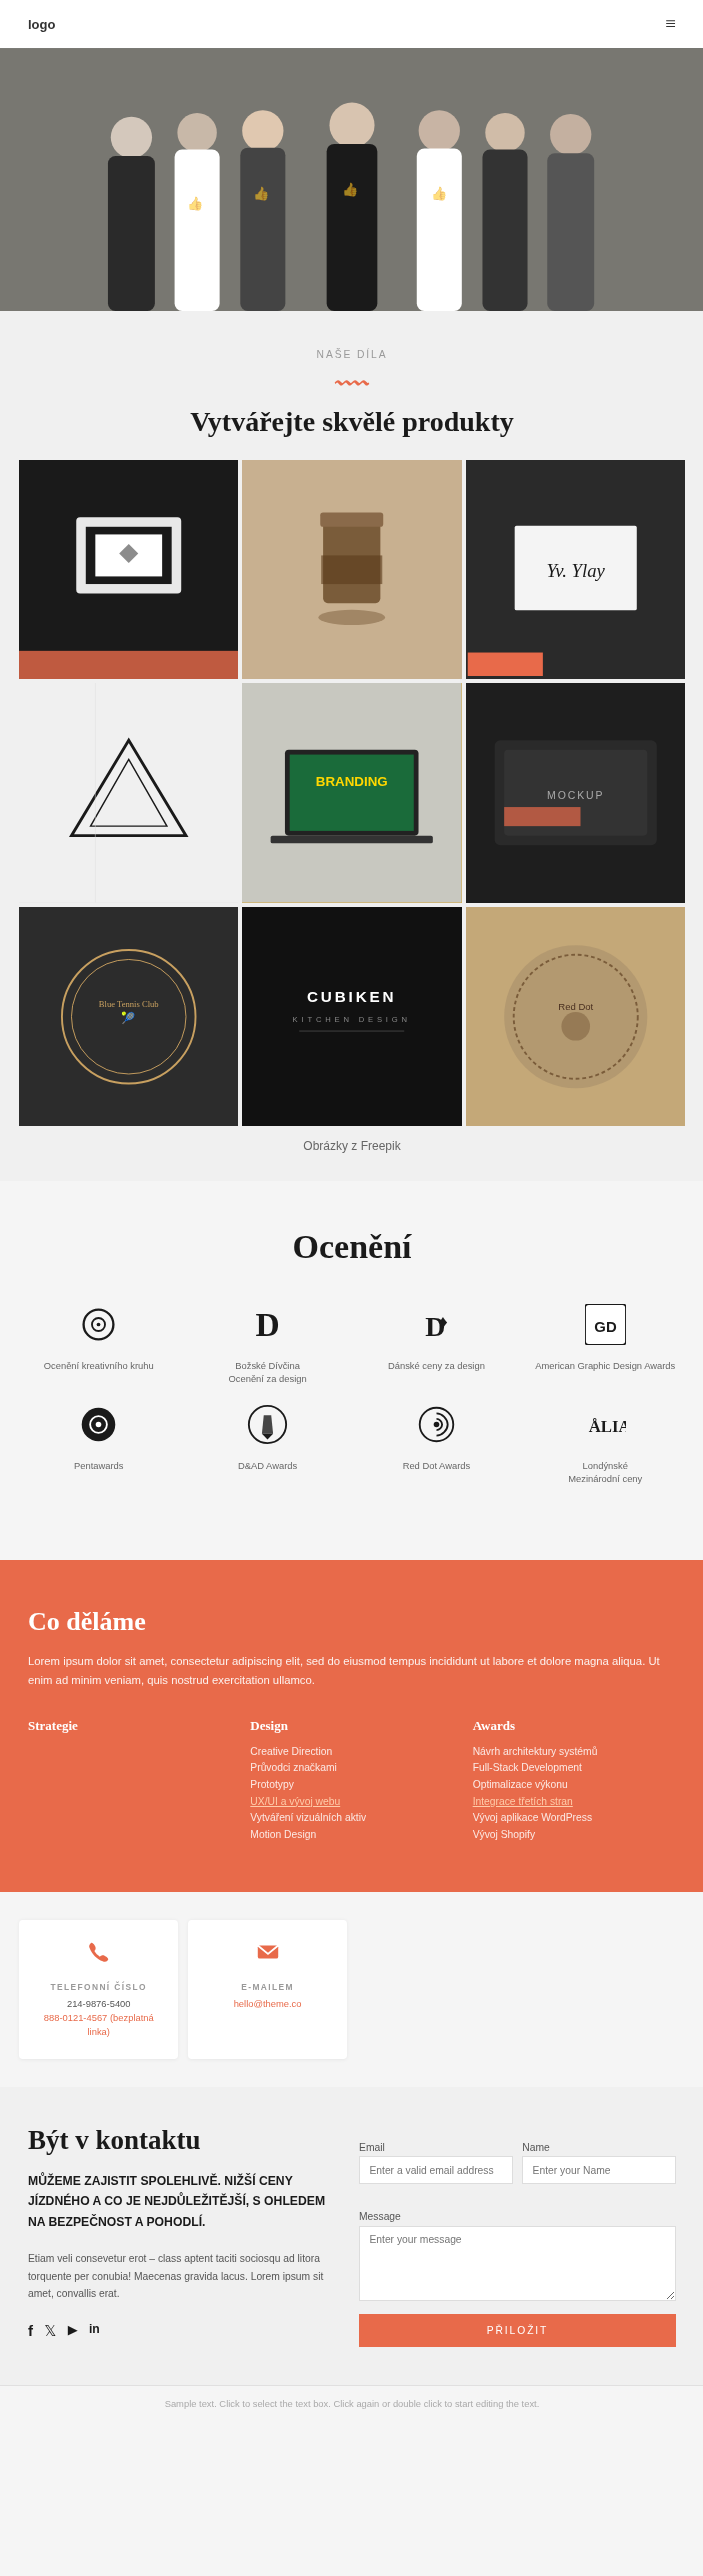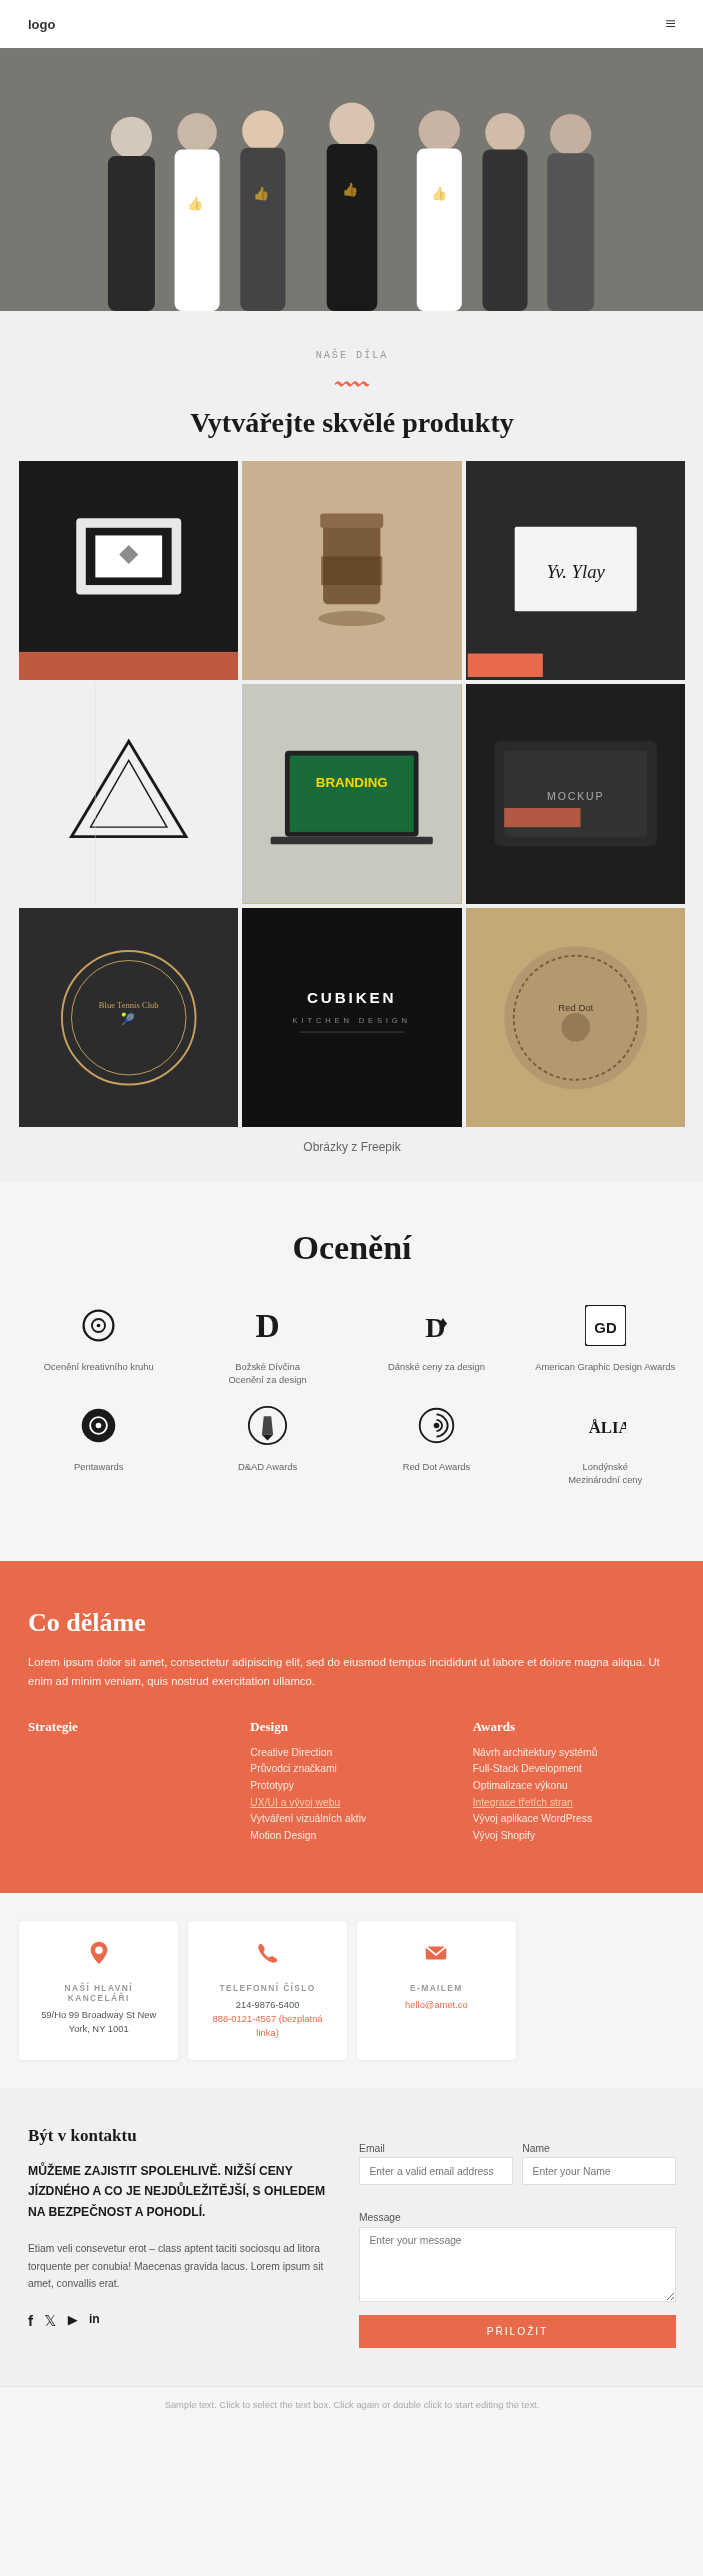--- a/index.html
+++ b/index.html
@@ -9,21 +9,21 @@
     .nav {
       display: flex; justify-content: space-between; align-items: center;
       padding: 13px 28px; background: #fff; position: relative; z-index: 10;
     }
     .nav-logo { font-weight: bold; font-size: 13px; color: #333; font-family: sans-serif; }
     .nav-menu { font-size: 19px; cursor: pointer; color: #333; }
 
     
     .works-section { background: #f0f0f0; padding: 38px 0 19px; text-align: center; }
     .section-label {
-      font-family: Liberation Mono, monospace; font-size: 10.3px; letter-spacing: 1.9px;
+      font-family: Liberation Sans, sans-serif; font-size: 10.3px; letter-spacing: 1.9px;
       color: #999; text-transform: uppercase; margin-bottom: 7.5px;
     }
     .section-wave {
       color: #e86a4a; font-size: 17px; margin-bottom: 13px; display: block;
     }
     .section-title {
       font-family: 'Georgia', serif; font-size: 28px; font-weight: bold;
       color: #1a1a1a; margin-bottom: 22.5px;
     }
 
@@ -82,21 +82,21 @@
       text-align: center; box-shadow: 0 0.9px 3.8px rgba(0,0,0,0.06);
     }
     .contact-card-icon { font-size: 26px; color: #e86a4a; margin-bottom: 9.4px; }
     .contact-card-title { font-size: 8.4px; letter-spacing: 1.4px; text-transform: uppercase; color: #999; font-family: sans-serif; margin-bottom: 5.6px; font-weight: bold; }
     .contact-card-value { font-size: 9.4px; color: #555; font-family: sans-serif; line-height: 1.5; }
     .contact-card-link { color: #e86a4a; font-size: 9.4px; }
 
     
     .form-section { background: #f0f0f0; padding: 38px 28px; }
     .form-grid { display: grid; grid-template-columns: 1fr 1fr; gap: 28px; }
-    .form-left h2 { font-size: 17px; font-weight: bold; color: #1a1a1a; margin-bottom: 15px; font-family: 'Georgia', serif; }
+    .form-left h2 { font-size: 27px; font-weight: bold; color: #1a1a1a; margin-bottom: 15px; font-family: 'Georgia', serif; }
     .form-left p { font-size: 10.3px; line-height: 1.7; color: #555; font-family: sans-serif; }
     .form-left p strong { color: #1a1a1a; font-size: 12.2px; }
     .form-left .social-icons { display: flex; gap: 11.3px; margin-top: 19px; font-size: 15px; color: #1a1a1a; }
     .form-right { display: flex; flex-direction: column; gap: 9.4px; }
     .form-row { display: grid; grid-template-columns: 1fr 1fr; gap: 9.4px; }
     .form-group { display: flex; flex-direction: column; gap: 3.8px; }
     .form-group label { font-size: 10.3px; color: #555; font-family: sans-serif; margin-top: 17px; }
     .form-group input, .form-group textarea {
       border: 0.9px solid #ddd; padding: 7.5px 9.4px; font-size: 10.3px;
       font-family: sans-serif; background: #fff; outline: none; color: #333;
@@ -389,49 +389,38 @@
       </ul>
     </div>
   </div>
 </div>
 
 <div class="contact-info-section">
   <div class="contact-cards">
     <div class="contact-card">
       <div class="contact-card-icon">
         <svg width="26" height="26" viewBox="0 0 28 28">
-          <path d="M14 2 C9 2, 5 6, 5 11 C5 17, 14 26, 14 26 C14 26, 23 17, 23 11 C23 6, 19 2, 14 2Z" fill="#e86a4a"></path>
-          <circle cx="14" cy="11" r="4" fill="#fff"></circle>
-        </svg>
-      </div>
-      <div class="contact-card-title">NAŠÍ HLAVNÍ KANCELÁŘI</div>
-      <div class="contact-card-value">59/Ho 99 Broadway St New
-York, NY 1001</div>
-    </div>
-    <div class="contact-card">
-      <div class="contact-card-icon">
-        <svg width="26" height="26" viewBox="0 0 28 28">
           <path d="M6 4 C6 4, 8 4, 10 8 C11 10, 10 12, 9 13 C11 16, 12 17, 15 19 C16 18, 18 17, 20 18 C24 20, 24 22, 24 22 C24 22, 22 26, 18 24 C12 22, 6 16, 4 10 C2 6, 6 4, 6 4Z" fill="#e86a4a"></path>
         </svg>
       </div>
       <div class="contact-card-title">TELEFONNÍ ČÍSLO</div>
       <div class="contact-card-value">
         <span>214-9876-5400</span><br>
         <span style="color:#e86a4a">888-0121-4567 (bezplatná linka)</span>
       </div>
     </div>
     <div class="contact-card">
       <div class="contact-card-icon">
         <svg width="26" height="26" viewBox="0 0 28 28">
           <rect x="3" y="7" width="22" height="14" rx="2" fill="#e86a4a"></rect>
           <polyline points="3,7 14,16 25,7" fill="none" stroke="#fff" stroke-width="2"></polyline>
         </svg>
       </div>
       <div class="contact-card-title">E-MAILEM</div>
-      <div class="contact-card-value contact-card-link">hello@amet.co</div>
+      <div class="contact-card-value contact-card-link">hello@theme.co</div>
     </div>
   </div>
 </div>
 
 <div class="form-section">
   <div class="form-grid">
     <div class="form-left">
       <h2>Být v kontaktu</h2>
       <p>
         <strong>MŮŽEME ZAJISTIT SPOLEHLIVĚ. NIŽŠÍ CENY JÍZDNÉHO A CO JE NEJDŮLEŽITĚJŠÍ, S OHLEDEM NA BEZPEČNOST A POHODLÍ.</strong>

